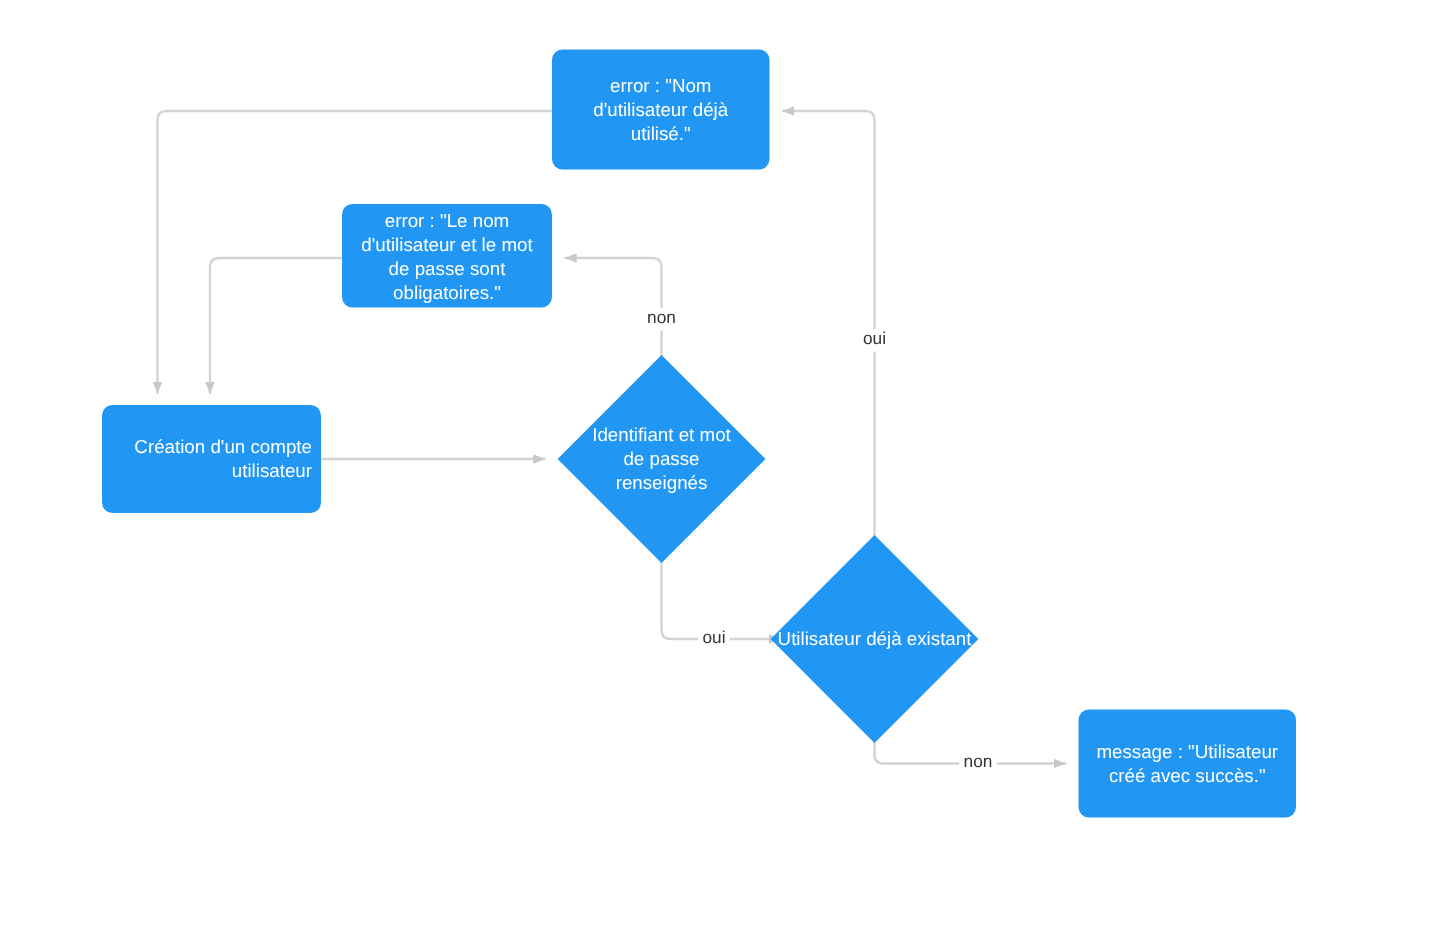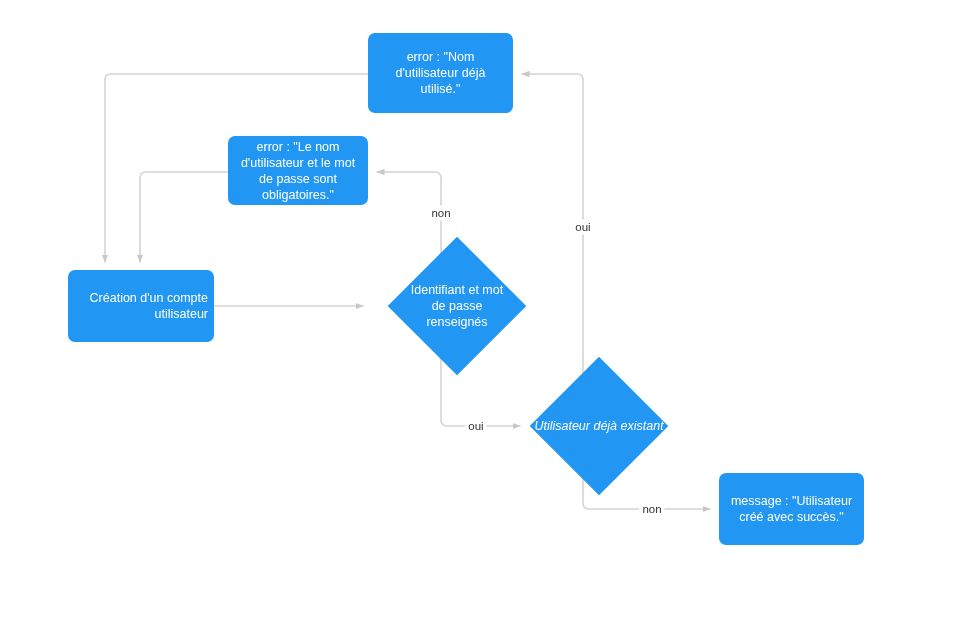--- a/index.html
+++ b/index.html
@@ -37,21 +37,20 @@
     z-index: 3;
   }
   .node-rect {
     background: #2196f3;
     border-radius: 7px;
     padding: 4px 6px;
   }
   .node-diamond {
     background: transparent;
     padding: 0;
-    margin-left: 16px;
   }
   .diamond-shape {
     position: absolute;
     left: 0;
     top: 0;
     width: 100%;
     height: 100%;
     background: #2196f3;
     transform: rotate(45deg);
     z-index: 1;
@@ -115,21 +114,21 @@
 
   <div class="node node-rect" style="left:68px; top:270px; width:146px; height:72px;text-align:right;">
     <span>Création d'un compte utilisateur</span>
   </div>
 
   <div class="node node-diamond" style="left:392px; top:257px; width:98px; height:98px;">
     <span class="diamond-shape"></span>
     <span class="diamond-label" style="white-space:normal; width:132px;">Identifiant et mot de passe renseignés</span>
   </div>
 
-  <div class="node node-diamond" style="left:534px; top:377px; width:98px; height:98px;font-style:italic;">
+  <div class="node node-diamond" style="left:534px; top:377px; width:98px; height:98px;">
     <span class="diamond-shape"></span>
     <span class="diamond-label">Utilisateur déjà existant</span>
   </div>
 
   <div class="node node-rect" style="left:719px; top:473px; width:145px; height:72px;">
     <span>message : "Utilisateur créé avec succès."</span>
   </div>
 
   <div class="edge-label" style="left:441px; top:213px;">non</div>
 

